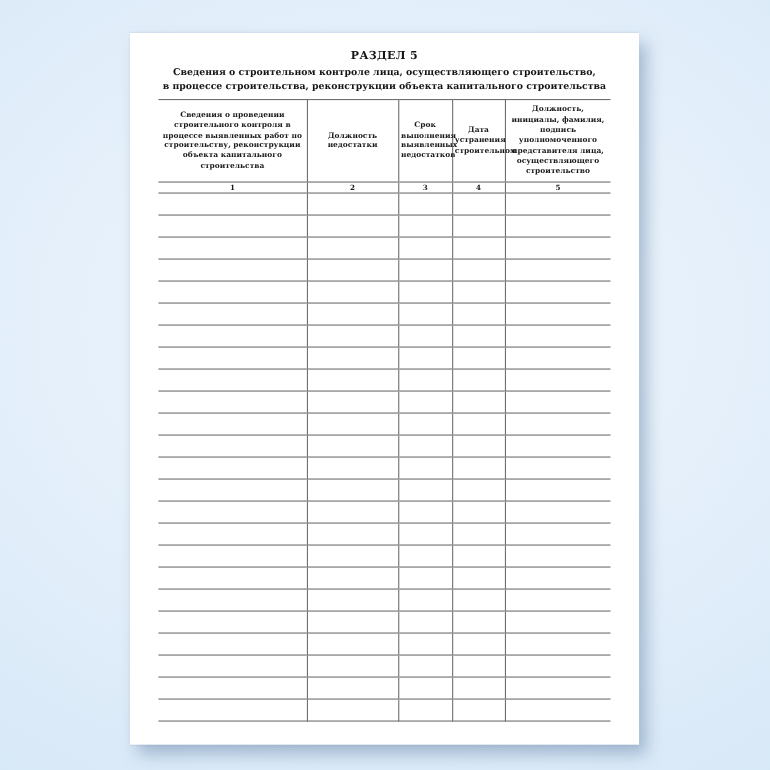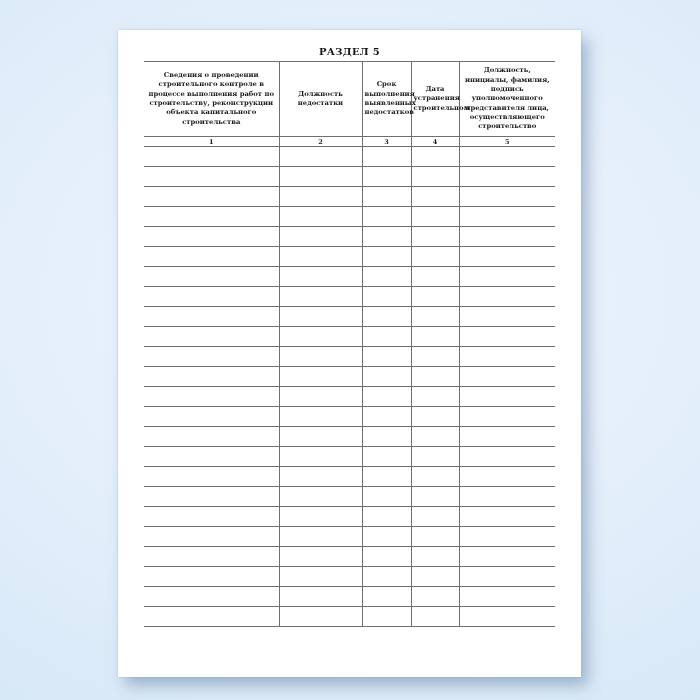--- a/index.html
+++ b/index.html
@@ -88,33 +88,35 @@
 </style>
 </head>
 <body>
 
 <div class="canvas">
   <div class="page">
 
     <div class="title">РАЗДЕЛ 5</div>
 
     <div class="subtitle">
+      <div>Сведения о строительном контроле лица, осуществляющего строительство,</div>
+      <div>в процессе строительства, реконструкции объекта капитального строительства</div>
     </div>
 
     <table class="journal">
       <colgroup>
         <col style="width:135px">
         <col style="width:83px">
         <col style="width:49px">
         <col style="width:48px">
         <col style="width:96px">
       </colgroup>
       <thead>
         <tr class="hdr">
-          <th>Сведения о проведении строительного контроле в процессе выполнения работ по строительству, реконструкции объекта капитального строительства</th>
+          <th>Сведения о проведении строительного контроля в процессе выявленных работ по строительству, реконструкции объекта капитального строительства</th>
           <th>Должность недостатки</th>
           <th>Срок выполнения выявленных недостатков</th>
           <th>Дата устранения строительном</th>
           <th>Должность, инициалы, фамилия, подпись уполномоченного представителя лица, осуществляющего строительство</th>
         </tr>
         <tr class="nums">
           <th>1</th>
           <th>2</th>
           <th>3</th>
           <th>4</th>

